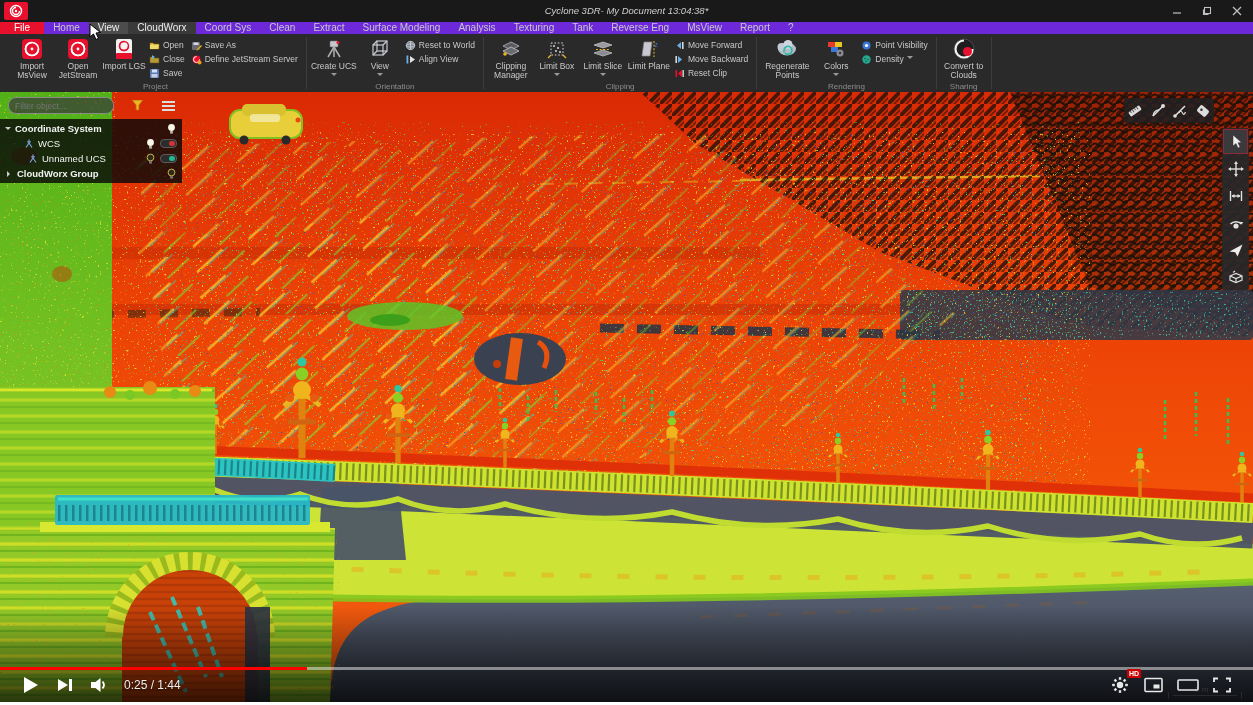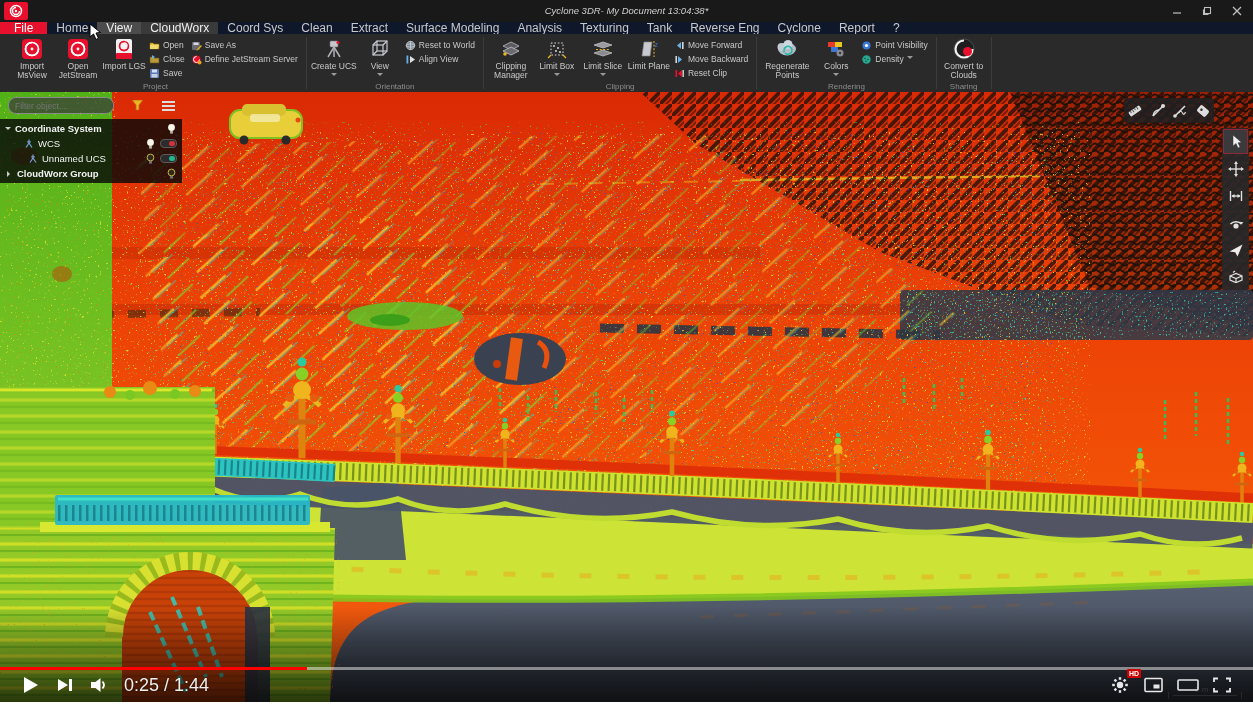--- a/index.html
+++ b/index.html
@@ -7,21 +7,21 @@
          font-family:"Liberation Sans",sans-serif;-webkit-font-smoothing:antialiased;}
   
   .titlebar{position:absolute;top:0;left:0;right:0;height:22px;background:#191919;font-style:italic;}
   .appicon{position:absolute;left:4px;top:2px;width:24px;height:18px;background:#e8112d;border-radius:2px;
            display:flex;align-items:center;justify-content:center;}
   .wtitle{position:absolute;left:0;right:0;top:0;height:22px;line-height:22px;text-align:center;
           color:#cfcfcf;font-size:9.5px;}
   .wbtns{position:absolute;right:4px;top:0;height:22px;display:flex;align-items:center;gap:14px;padding-right:4px;}
   .wbtn{width:16px;height:14px;display:flex;align-items:center;justify-content:center;cursor:default;}
   
-  .menubar{position:absolute;top:22px;left:0;right:0;height:12px;background:#0f172a;display:flex;align-items:stretch;font-size:12px;color:#c8c8c8;}
+  .menubar{position:absolute;top:22px;left:0;right:0;height:12px;background:#6d28d9;display:flex;align-items:stretch;font-size:10px;color:#c8c8c8;}
   .mtab{padding:0 9px;line-height:12px;white-space:nowrap;}
   .mtab.file{background:#e8112d;color:#fff;padding:0 14px;}
   .mtab.hover{background:#4c4c4c;color:#f0f0f0;}
   .mtab.active{background:#3a3a3a;color:#eee;}
   
   .ribbon{position:absolute;top:34px;left:0;right:0;height:58px;background:#2a2a2a;display:flex;align-items:stretch;padding-left:6px;color:#c9c9c9;}
   .rgroup{display:flex;flex-direction:column;padding:1px 3px 0 3px;}
   .rg-body{display:flex;flex:1;align-items:flex-start;}
   .rg-label{text-align:center;font-size:8px;color:#8d8d8d;line-height:9px;padding-bottom:1px;}
   .vsep{width:1px;background:#3d3d3d;margin:3px 1px;}
@@ -69,21 +69,21 @@
   .yt-progress{position:absolute;left:0;right:0;bottom:32px;height:3px;z-index:6;background:rgba(255,255,255,.22);}
   .yt-buffer{position:absolute;left:0;top:0;bottom:0;width:100%;background:rgba(255,255,255,.32);}
   .yt-played{position:absolute;left:0;top:0;bottom:0;width:307px;background:#f00;}
   .yt-row{position:absolute;left:0;right:0;bottom:2px;height:30px;z-index:7;display:flex;align-items:center;justify-content:space-between;padding:0 14px;}
   .yt-left,.yt-right{display:flex;align-items:center;}
   .ybtn{display:flex;align-items:center;justify-content:center;width:34px;height:26px;cursor:default;}
   .playtri{width:0;height:0;border-top:8px solid transparent;border-bottom:8px solid transparent;border-left:14px solid #fff;}
   .nextwrap{display:flex;align-items:center;}
   .nexttri{width:0;height:0;border-top:6px solid transparent;border-bottom:6px solid transparent;border-left:10px solid #fff;}
   .nextbar{width:2.5px;height:12px;background:#fff;margin-left:1px;}
-  .yt-time{color:#eee;font-size:18px;margin-left:8px;white-space:nowrap;text-shadow:0 0 2px rgba(0,0,0,.6);}
+  .yt-time{color:#eee;font-size:12px;margin-left:8px;white-space:nowrap;text-shadow:0 0 2px rgba(0,0,0,.6);}
   .gearwrap{position:relative;}
   .hdbadge{position:absolute;top:-3px;right:-4px;background:#c00;color:#fff;font-size:7px;font-weight:bold;
            padding:0 2px;border-radius:1px;line-height:9px;}
   .whitestrip{position:absolute;left:0;right:0;bottom:0;height:3px;background:#fff;z-index:8;}
   
   .cursor{position:absolute;left:89px;top:23px;z-index:9;pointer-events:none;}
 </style>
 </head>
 <body>
 
@@ -124,21 +124,21 @@
     <div class="mtab hover">View</div>
     <div class="mtab active">CloudWorx</div>
     <div class="mtab">Coord Sys</div>
     <div class="mtab">Clean</div>
     <div class="mtab">Extract</div>
     <div class="mtab">Surface Modeling</div>
     <div class="mtab">Analysis</div>
     <div class="mtab">Texturing</div>
     <div class="mtab">Tank</div>
     <div class="mtab">Reverse Eng</div>
-    <div class="mtab">Cyclone</div>
+    <div class="mtab">MsView</div>
     <div class="mtab">Report</div>
     <div class="mtab">?</div>
   </div>
 
   <div class="ribbon">
 
     <div class="rgroup">
       <div class="rg-body">
         <div class="bigbtn">
           <span class="bicon">

